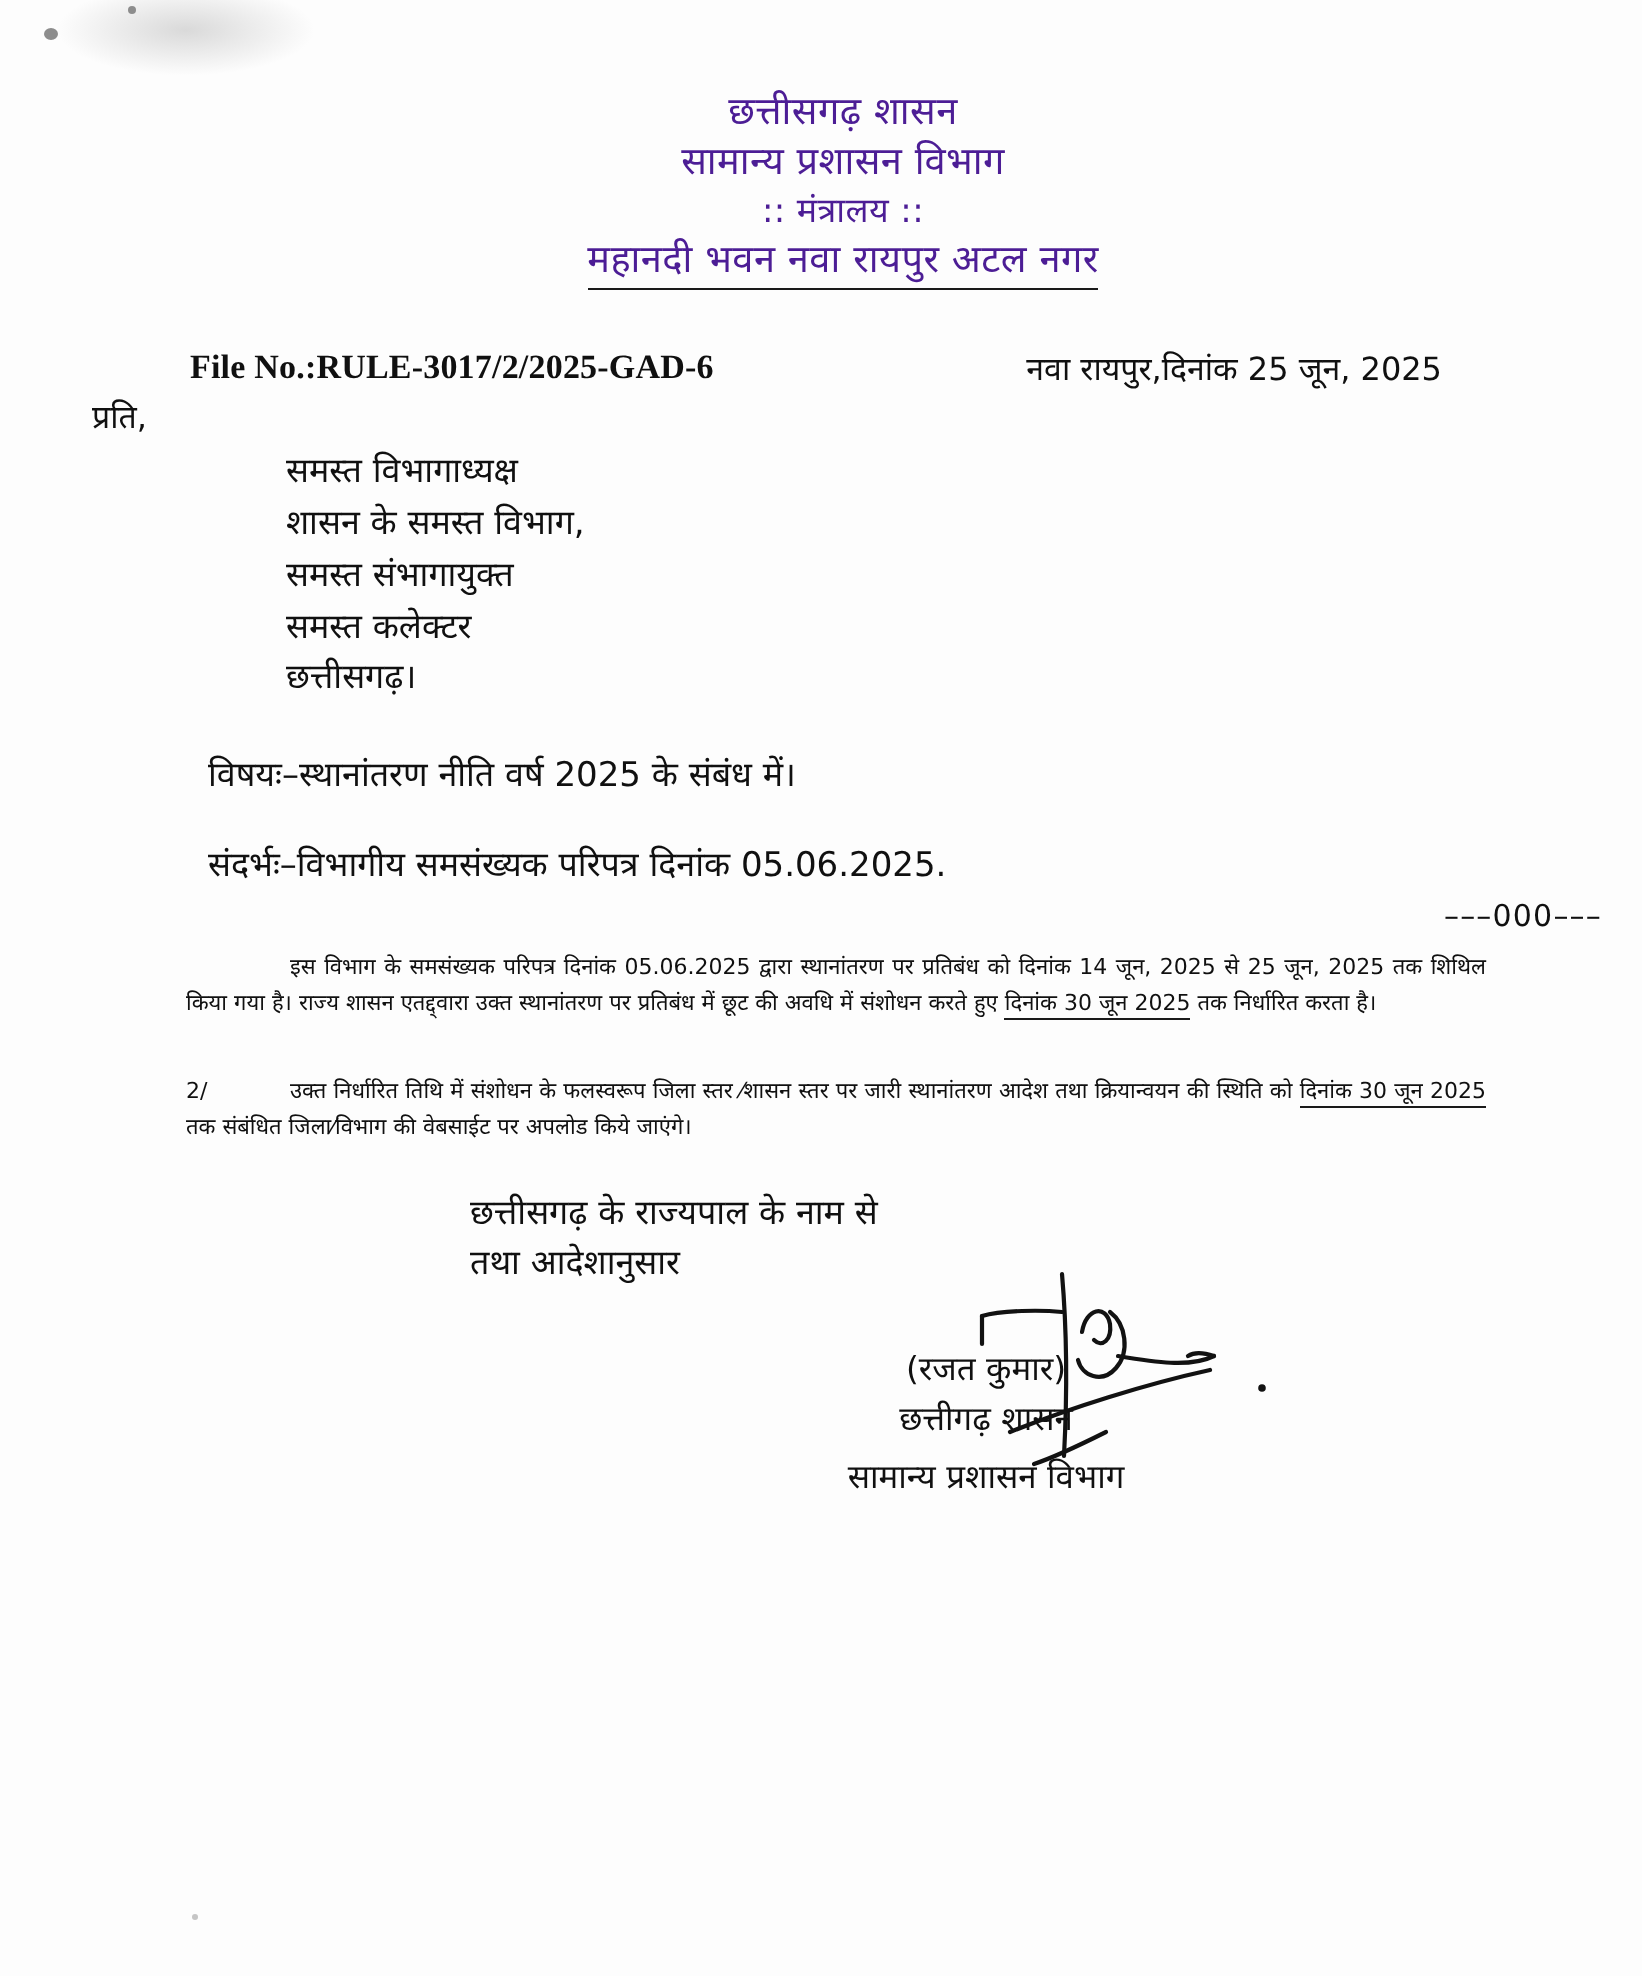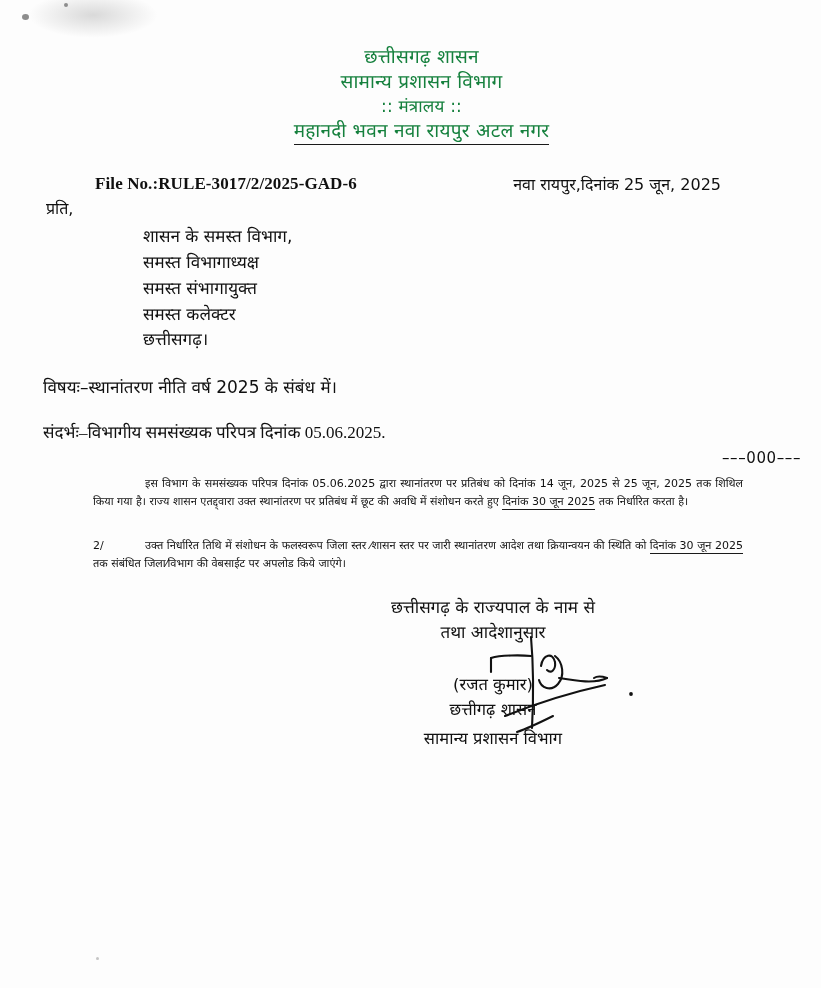--- a/index.html
+++ b/index.html
@@ -32,21 +32,21 @@
 
   .letterhead {
     text-align: center;
     padding-top: 44px;
     line-height: 1.34;
   }
   .letterhead div {
     font-family: "DejaVu Sans", sans-serif;
     font-size: 19px;
     letter-spacing: 0.2px;
-    color: #15803d;
+    color: #4c1d95;
     padding-left: 22px;
   }
   .lh-3 { font-size: 17px !important; }
   .lh-4 {
     display: inline-block;
     border-bottom: 1.4px solid #1a1a1a;
     padding-bottom: 1px;
     font-size: 19px !important;
   }
 
@@ -83,24 +83,24 @@
     line-height: 1.52;
   }
   .addressees div {
     font-family: "DejaVu Sans", sans-serif;
     font-size: 17px;
   }
 
   .subject, .reference {
     font-family: "DejaVu Sans", sans-serif;
     font-size: 17px;
-    padding-left: 43px;
+    padding-left: 104px;
   }
   .subject { margin-top: 22px; }
-  .reference { margin-top: 22px; font-family: Liberation Serif, serif; }
+  .reference { margin-top: 22px; }
 
   .separator {
     text-align: right;
     font-family: "DejaVu Sans", sans-serif;
     font-size: 15px;
     letter-spacing: 0.6px;
     margin-top: 6px;
     padding-right: 20px;
   }
 
@@ -117,21 +117,21 @@
 
   .mark {
     display: inline-block;
     width: 52px;
   }
   .u { border-bottom: 1.3px solid #1a1a1a; padding-bottom: 1px; }
 
   .closing {
     font-family: "DejaVu Sans", sans-serif;
     font-size: 17px;
-    text-align: center;
+    text-align: left;
     line-height: 1.5;
     margin-top: 22px;
     padding-left: 235px;
     padding-right: 70px;
   }
 
   .sign-block {
     position: relative;
     margin-top: 26px;
     padding-left: 235px;
@@ -174,22 +174,22 @@
   </div>
 
   <div class="meta-row">
     <div class="file-no">File No.:RULE-3017/2/2025-GAD-6</div>
     <div class="place-date">नवा रायपुर,दिनांक 25 जून, 2025</div>
   </div>
 
   <div class="to-word">प्रति,</div>
 
   <div class="addressees">
+    <div>समस्त विभागाध्यक्ष</div>
     <div>शासन के समस्त विभाग,</div>
-    <div>समस्त विभागाध्यक्ष</div>
     <div>समस्त संभागायुक्त</div>
     <div>समस्त कलेक्टर</div>
     <div>छत्तीसगढ़।</div>
   </div>
 
   <div class="subject">विषयः–स्थानांतरण नीति वर्ष 2025 के संबंध में।</div>
   <div class="reference">संदर्भः–विभागीय समसंख्यक परिपत्र दिनांक 05.06.2025.</div>
   <div class="separator">–––000–––</div>
 
   <div class="body-para p1">

